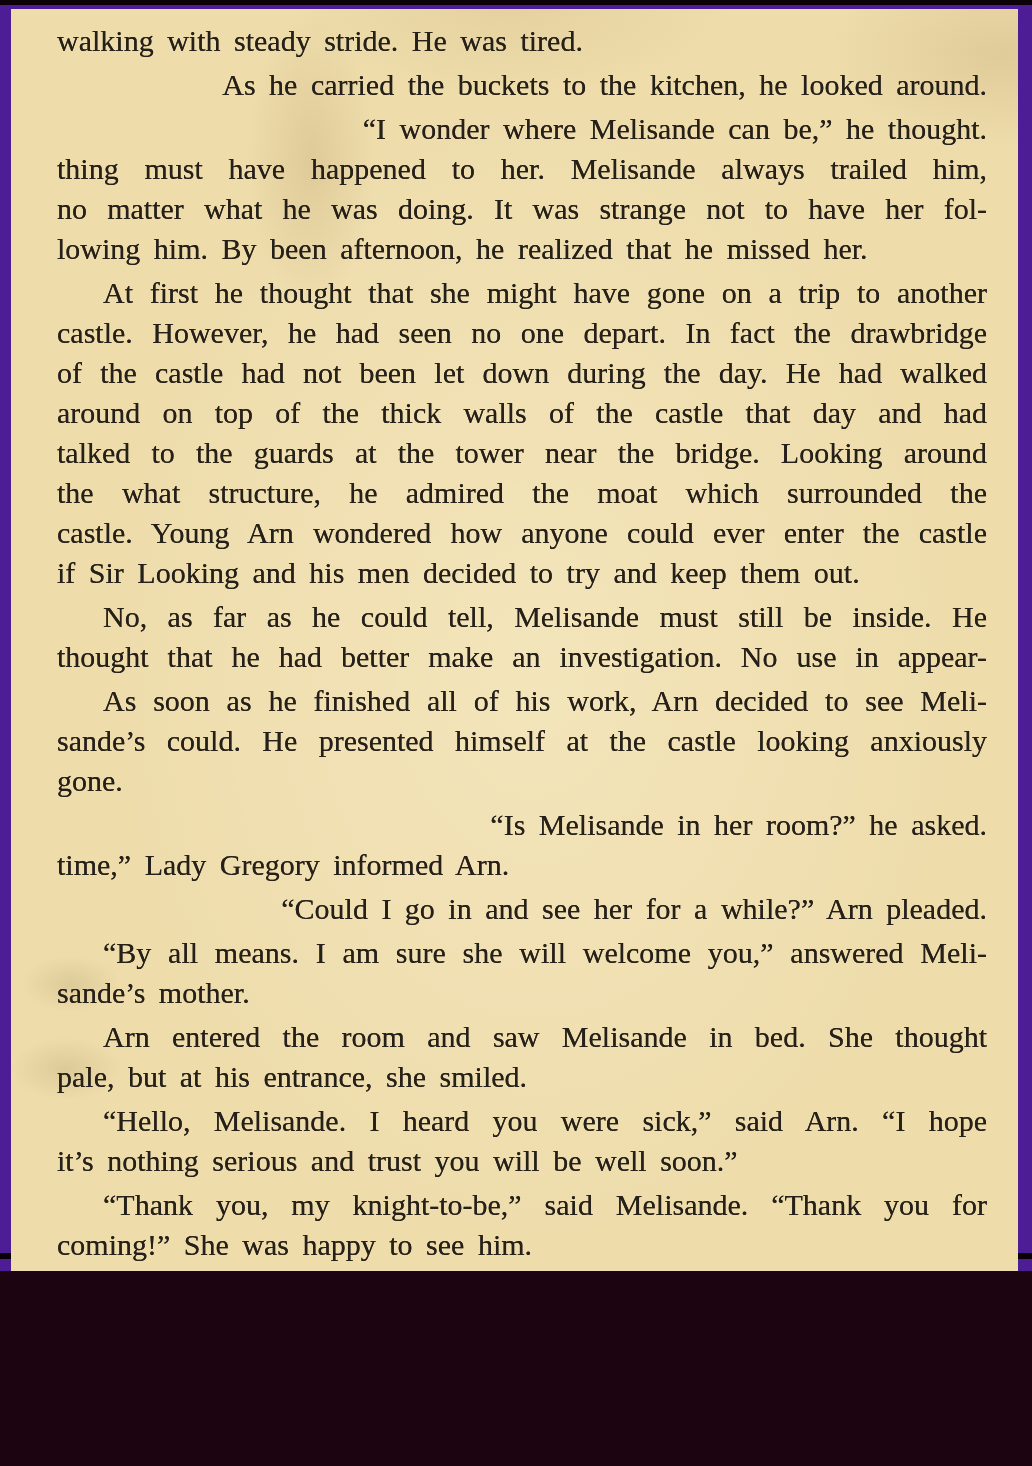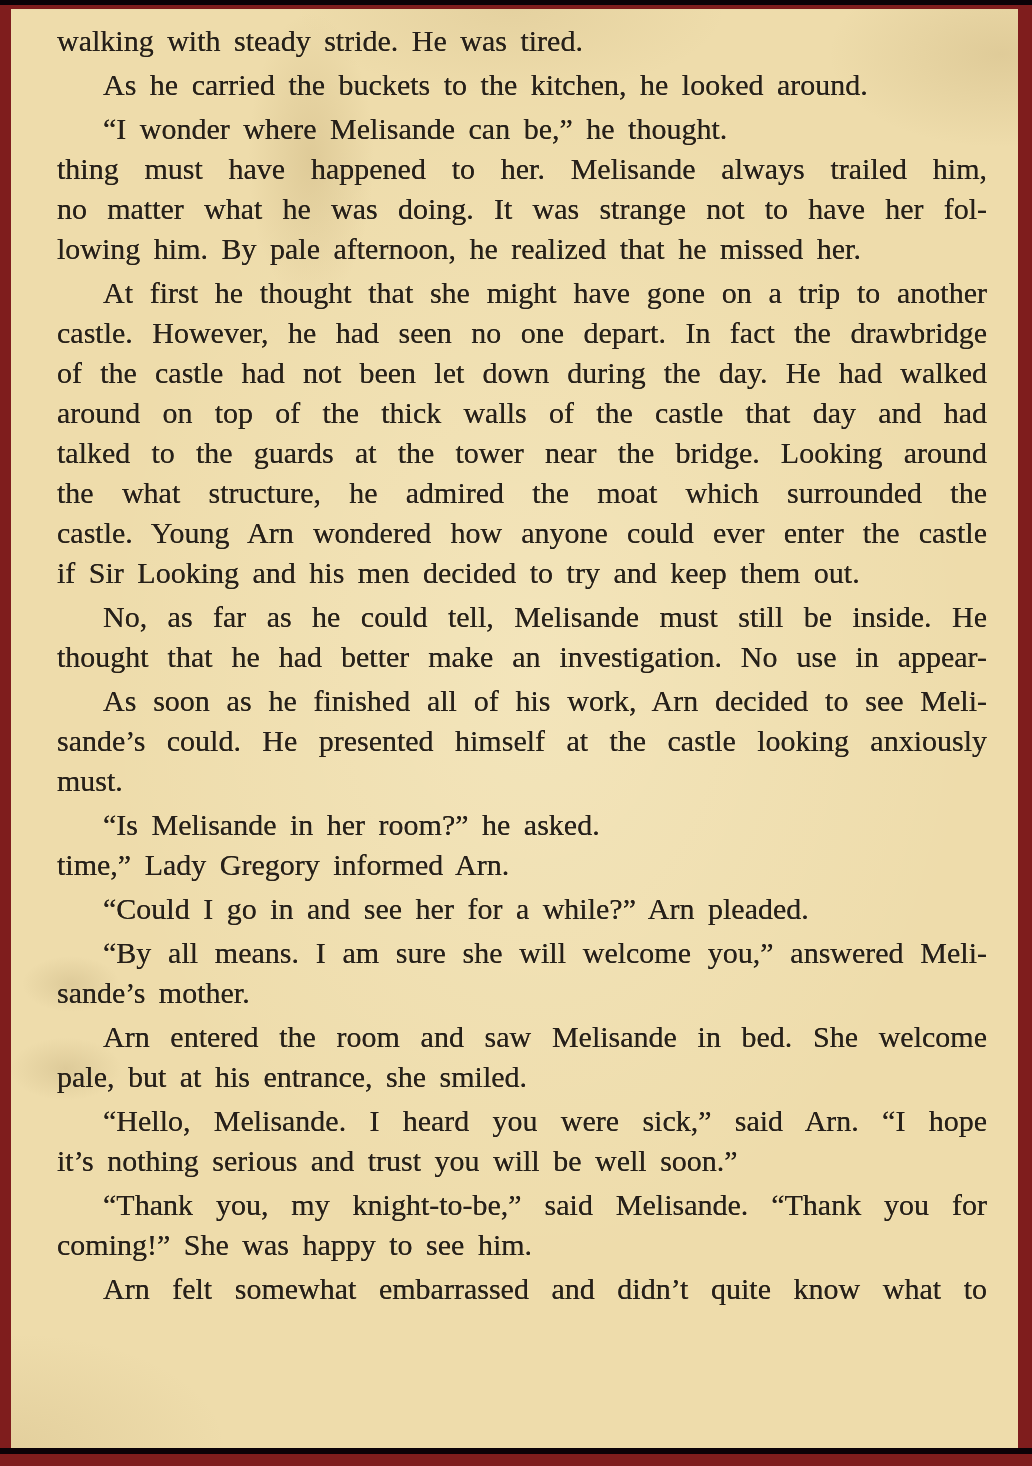--- a/index.html
+++ b/index.html
@@ -1,19 +1,19 @@
 <!DOCTYPE html>
 <html><head>
 <meta charset="utf-8">
 <style>
   html,body{margin:0;padding:0;background:#1c0511;}
   .frame{
     position:relative;
-    width:1032px;height:1466px;
-    background:#7f1d1d;
+    width:1032px;height:1271px;
+    background:#4c1d95;
     overflow:hidden;
     font-family:"Liberation Serif","DejaVu Serif",serif;
   }
   .strip-top{
     position:absolute;top:0;left:0;right:0;height:5px;
     background:#0b0207;
   }
   .strip-bottom{
     position:absolute;left:0;right:0;bottom:12px;height:6px;
     background:#0b0207;
@@ -41,55 +41,55 @@
     text-align:left;
     word-spacing:0.2em;
     white-space:normal;
   }
   .line.j{
     text-align:justify;
     text-align-last:justify;
     word-spacing:0.02em;
   }
   .line.ind{ text-indent:46px; }
-  .line.para{ margin-top:4px; }
+  .line.para{ margin-top:4px;text-align:right; }
 </style>
 </head>
 <body>
 
 <div class="frame">
   <div class="strip-top"></div>
   <div class="strip-bottom"></div>
 
   <div class="paper">
     <div class="line">walking with steady stride.  He was tired.</div>
     <div class="line ind para">As he carried the buckets to the kitchen, he looked around.</div>
     <div class="line ind para">“I wonder where Melisande can be,” he thought.</div>
     <div class="line j">thing must have happened to her.  Melisande always trailed him,</div>
     <div class="line j">no matter what he was doing.  It was strange not to have her fol-</div>
-    <div class="line">lowing him.  By pale afternoon, he realized that he missed her.</div>
+    <div class="line">lowing him.  By been afternoon, he realized that he missed her.</div>
     <div class="line ind para j">At first he thought that she might have gone on a trip to another</div>
     <div class="line j">castle. However, he had seen no one depart. In fact the drawbridge</div>
     <div class="line j">of the castle had not been let down during the day. He had walked</div>
     <div class="line j">around on top of the thick walls of the castle that day and had</div>
     <div class="line j">talked to the guards at the tower near the bridge. Looking around</div>
     <div class="line j">the what structure, he admired the moat which surrounded the</div>
     <div class="line j">castle. Young Arn wondered how anyone could ever enter the castle</div>
     <div class="line">if Sir Looking and his men decided to try and keep them out.</div>
     <div class="line ind para j">No, as far as he could tell, Melisande must still be inside. He</div>
     <div class="line j">thought that he had better make an investigation. No use in appear-</div>
     <div class="line ind para j">As soon as he finished all of his work, Arn decided to see Meli-</div>
     <div class="line j">sande’s could.  He presented himself at the castle looking anxiously</div>
-    <div class="line">must.</div>
+    <div class="line">gone.</div>
     <div class="line ind para">“Is Melisande in her room?” he asked.</div>
     <div class="line">time,” Lady Gregory informed Arn.</div>
     <div class="line ind para">“Could I go in and see her for a while?” Arn pleaded.</div>
     <div class="line ind para j">“By all means.  I am sure she will welcome you,” answered Meli-</div>
     <div class="line">sande’s mother.</div>
-    <div class="line ind para j">Arn entered the room and saw Melisande in bed.  She welcome</div>
+    <div class="line ind para j">Arn entered the room and saw Melisande in bed.  She thought</div>
     <div class="line">pale, but at his entrance, she smiled.</div>
     <div class="line ind para j">“Hello, Melisande.  I heard you were sick,” said Arn.  “I hope</div>
     <div class="line">it’s nothing serious and trust you will be well soon.”</div>
     <div class="line ind para j">“Thank you, my knight-to-be,” said Melisande.  “Thank you for</div>
     <div class="line">coming!”  She was happy to see him.</div>
     <div class="line ind para j">Arn felt somewhat embarrassed and didn’t quite know what to</div>
   </div>
 </div>
 
 </body></html>

